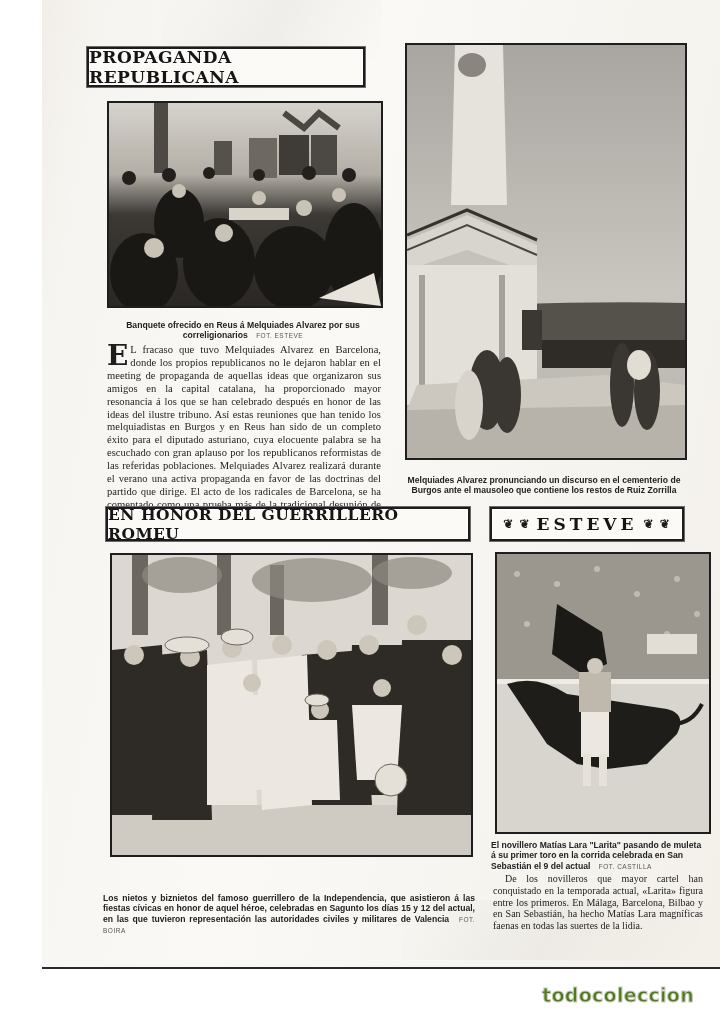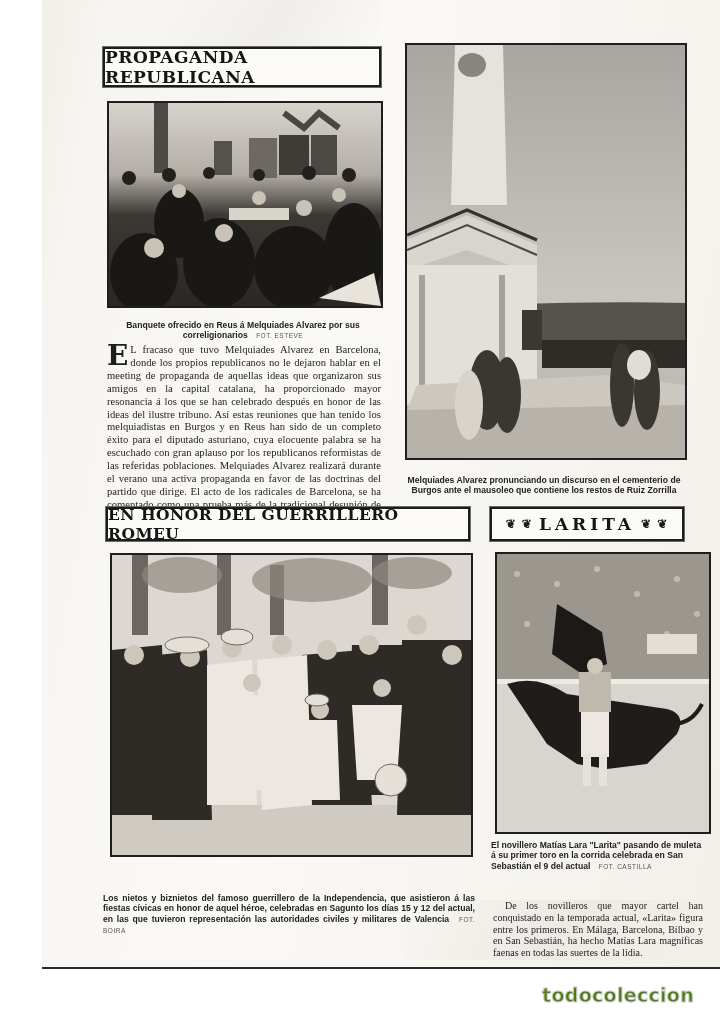--- a/index.html
+++ b/index.html
@@ -49,21 +49,21 @@
   .leaf { color: #1a1a1a; font-size: 12px; letter-spacing: 1px; }
 </style>
 </head>
 <body>
 
 <div class="page">
   <div class="crease" style="left:120px;top:0;width:220px;height:60px;"></div>
   <div class="crease" style="left:360px;top:900px;width:300px;height:60px;"></div>
 </div>
 
-<div class="heading-box" style="left:103px;top:47px;width:274px;height:36px;font-size:17px;">
+<div class="heading-box" style="left:87px;top:47px;width:274px;height:36px;font-size:17px;">
   <span>PROPAGANDA REPUBLICANA</span>
 </div>
 
 <div class="photo" style="left:107px;top:101px;width:272px;height:203px;" title="Group banquet photograph, men seated around tables in a courtyard">
   <svg width="272" height="203" viewBox="0 0 272 203">
     <defs>
       <linearGradient id="bq" x1="0" y1="0" x2="0" y2="1">
         <stop offset="0" stop-color="#d6d3cd"></stop>
           <stop offset="0.35" stop-color="#b3aea6"></stop>
         <stop offset="0.55" stop-color="#3c3935"></stop>
@@ -154,21 +154,21 @@
 <div class="caption" style="left:403px;top:475px;width:282px;">
   <span>Melquiades Alvarez pronunciando un discurso en el cementerio de Burgos ante el mausoleo que contiene los restos de Ruiz Zorrilla</span>
 </div>
 
 <div class="heading-box" style="left:106px;top:507px;width:360px;height:30px;font-size:15.5px;">
   <span>EN HONOR DEL GUERRILLERO ROMEU</span>
 </div>
 
 <div class="heading-box" style="left:490px;top:507px;width:190px;height:30px;font-size:17px;">
   <span class="leaf">❦ ❦</span>
-  <span style="letter-spacing:4px;margin:0 6px;">LARITA</span>
+  <span style="letter-spacing:4px;margin:0 6px;">ESTEVE</span>
   <span class="leaf">❦ ❦</span>
 </div>
 
 <div class="photo" style="left:110px;top:553px;width:359px;height:300px;" title="Group portrait of women, men and children in summer clothing under trees">
   <svg width="359" height="300" viewBox="0 0 359 300">
     <rect width="359" height="300" fill="#dcd8d1"></rect>
     <g fill="#6b6760">
       <rect x="20" y="0" width="16" height="80"></rect>
         <rect x="105" y="0" width="14" height="80"></rect>
       <rect x="158" y="10" width="14" height="70"></rect>
@@ -246,17 +246,17 @@
     <rect x="102" y="200" width="8" height="32" fill="#e6e2da"></rect>
     <circle cx="98" cy="112" r="8" fill="#cfc8bc"></circle>
   </svg>
 </div>
 
 <div class="caption" style="left:491px;top:840px;width:214px;text-align:left;">
   <span>El novillero Matías Lara "Larita" pasando de muleta á su primer toro en la corrida celebrada en San Sebastián el 9 del actual</span>
   <span class="credit">FOT. CASTILLA</span>
 </div>
 
-<div class="body-text" style="left:493px;top:873px;width:210px;font-size:10px;line-height:11.8px;text-indent:12px;margin-top:27px;">
+<div class="body-text" style="left:493px;top:873px;width:210px;font-size:10px;line-height:11.8px;text-indent:12px;">
   <span>De los novilleros que mayor cartel han conquistado en la temporada actual, «Larita» figura entre los primeros. En Málaga, Barcelona, Bilbao y en San Sebastián, ha hecho Matías Lara magníficas faenas en todas las suertes de la lidia.</span>
 </div>
 
 <div class="watermark">todocoleccion</div>
 
 </body></html>

